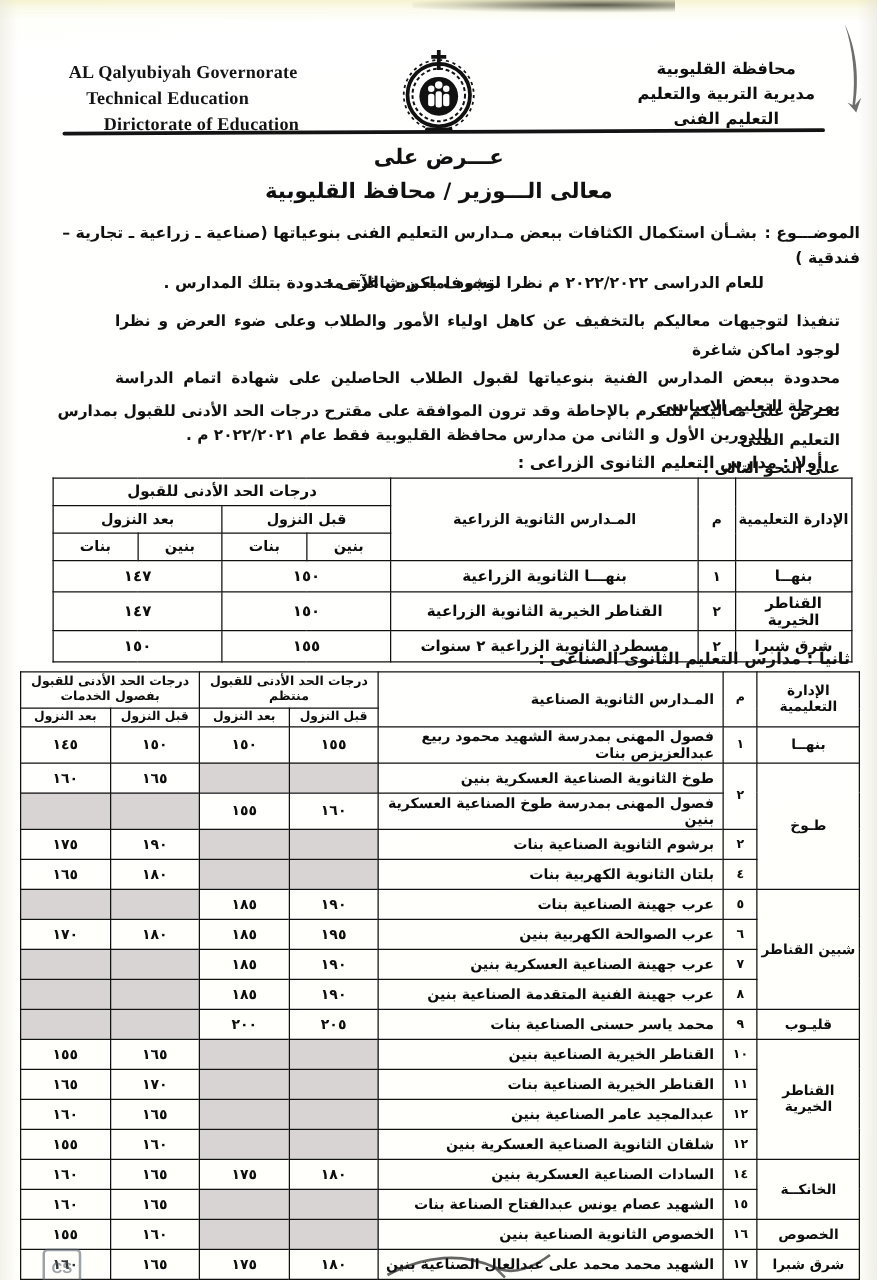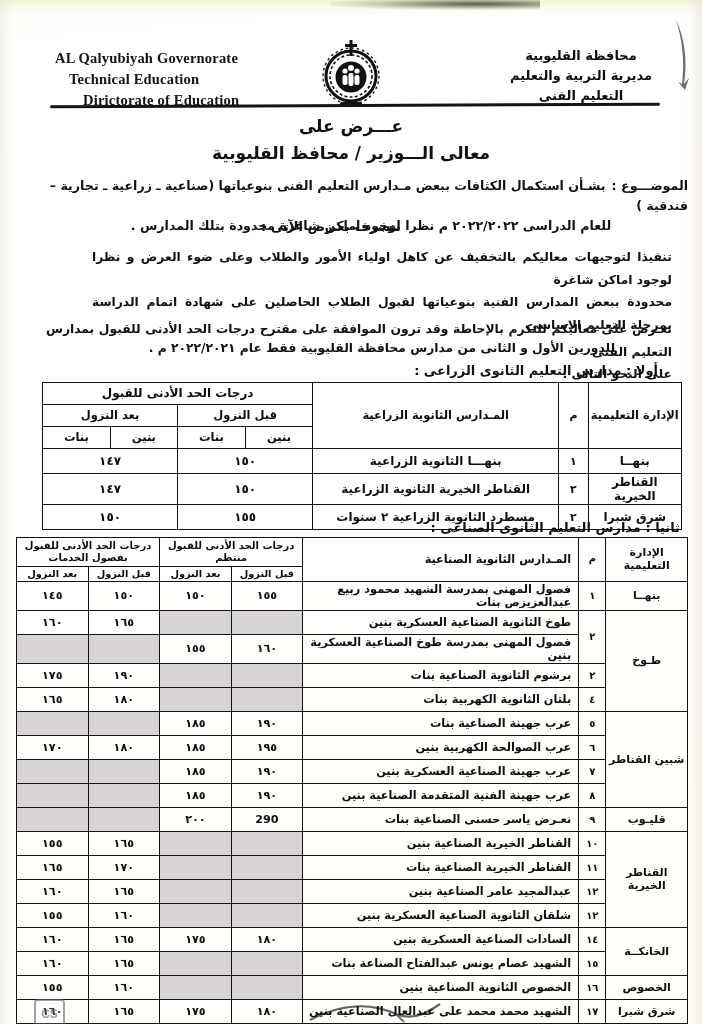--- a/index.html
+++ b/index.html
@@ -463,22 +463,22 @@
           <td class="c-no">٨</td>
           <td class="c-school">عرب جهينة الفنية المتقدمة الصناعية بنين</td>
           <td class="c-num">١٩٠</td>
           <td class="c-num">١٨٥</td>
           <td class="c-num shaded"></td>
           <td class="c-num shaded"></td>
         </tr>
         <tr>
           <td class="c-admin">قليـوب</td>
           <td class="c-no">٩</td>
-          <td class="c-school">نعـرض ياسر حسنى الصناعية بنات</td>
-          <td class="c-num">290</td>
+          <td class="c-school">محمد ياسر حسنى الصناعية بنات</td>
+          <td class="c-num">٢٠٥</td>
           <td class="c-num">٢٠٠</td>
           <td class="c-num shaded"></td>
           <td class="c-num shaded"></td>
         </tr>
         <tr>
           <td class="c-admin" rowspan="4">القناطر الخيرية</td>
           <td class="c-no">١٠</td>
           <td class="c-school">القناطر الخيرية الصناعية بنين</td>
           <td class="c-num shaded"></td>
           <td class="c-num shaded"></td>

